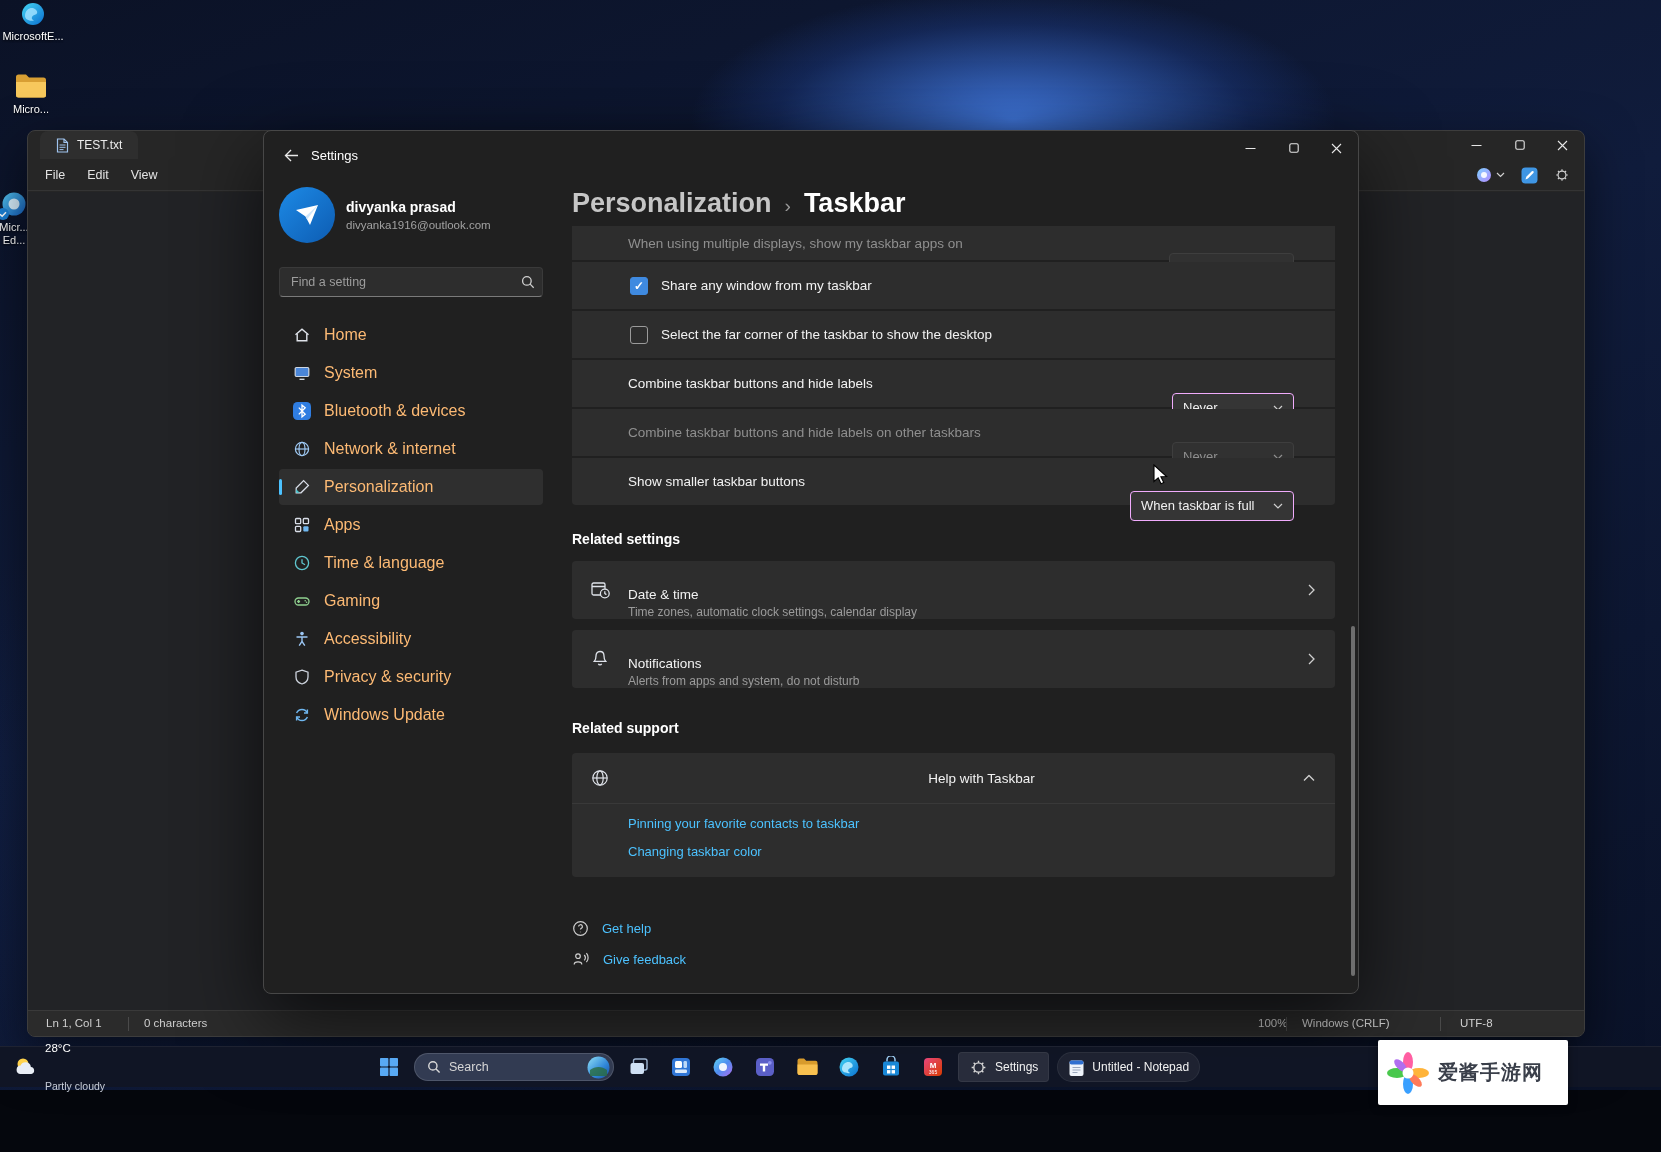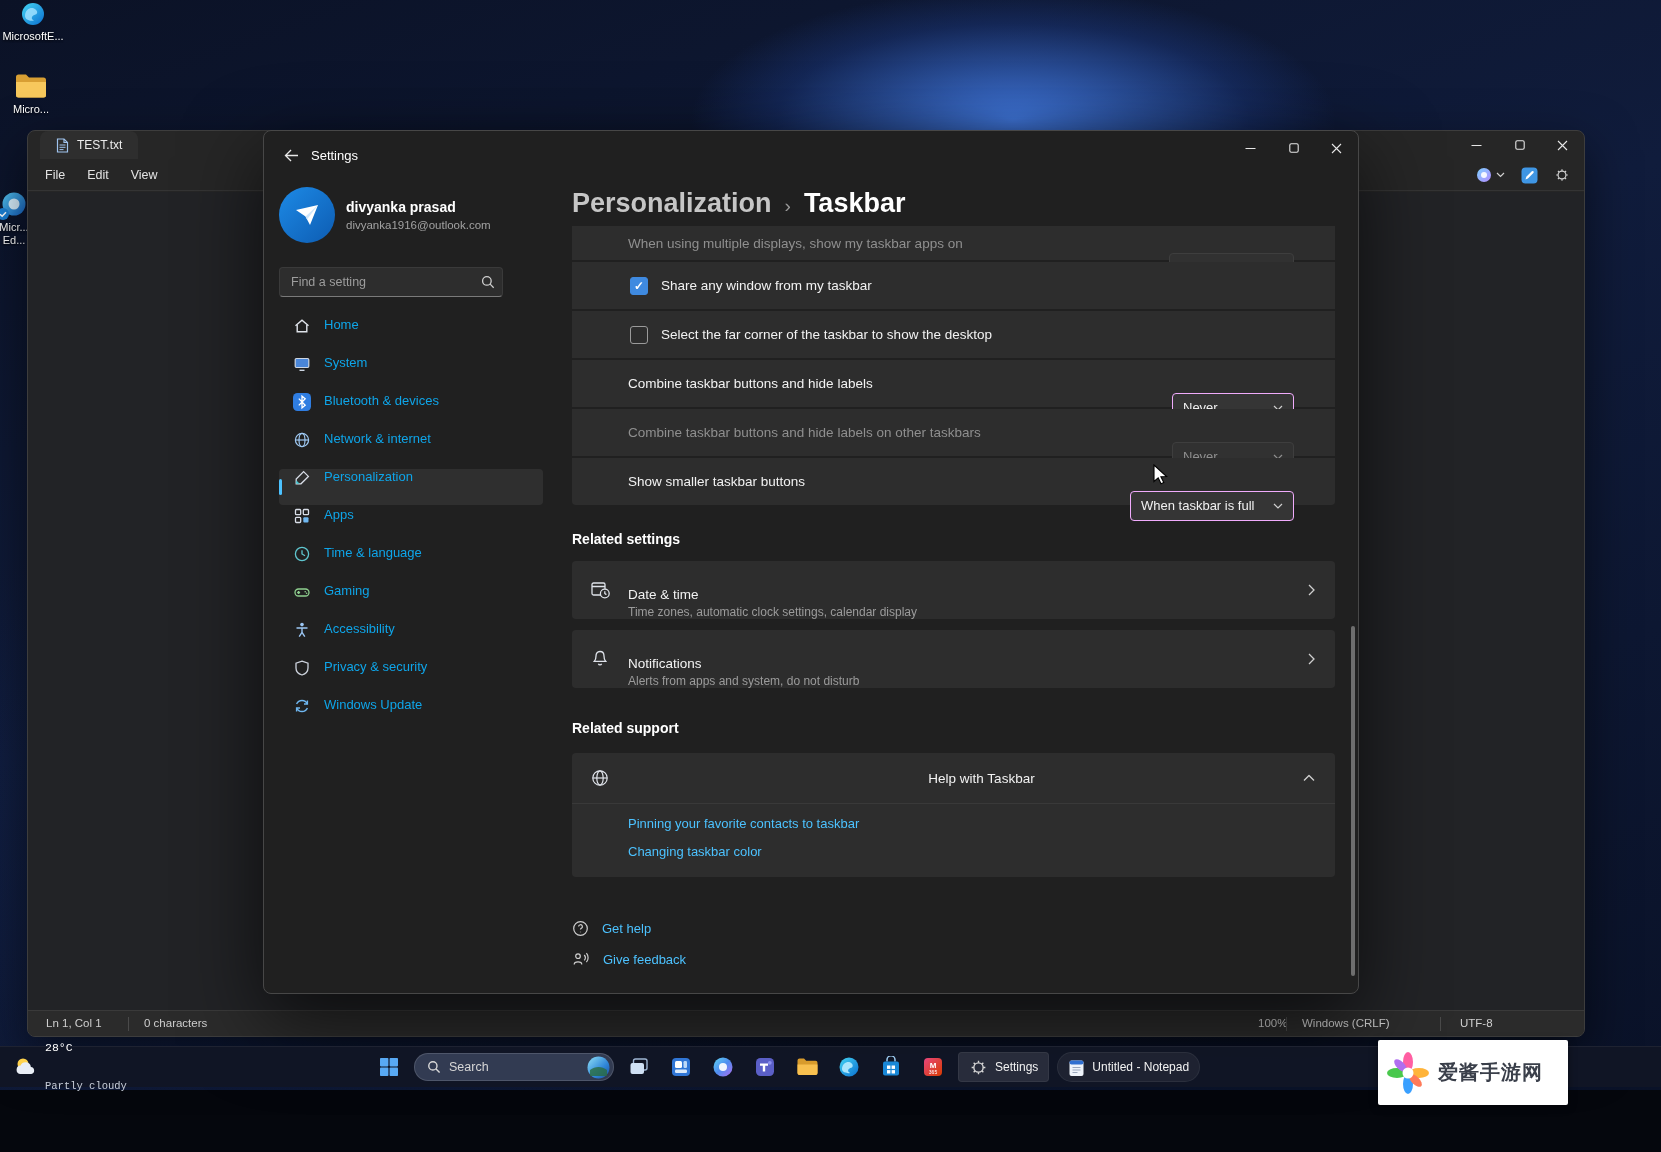--- a/index.html
+++ b/index.html
@@ -42,29 +42,29 @@
     border:1px solid #474747;border-radius:8px;box-shadow:0 26px 80px rgba(0,0,0,.65);overflow:hidden;}
   .sw-back{position:absolute;left:10px;top:10px;width:34px;height:28px;border-radius:4px;
     display:flex;align-items:center;justify-content:center;}
   .sw-title{position:absolute;left:47px;top:17px;font-size:13px;color:#fff;}
   .sw-ctls{position:absolute;right:0;top:0;display:flex;}
   .wc{width:43px;height:34px;display:flex;align-items:center;justify-content:center;}
   .avatar{position:absolute;left:15px;top:56px;width:56px;height:56px;border-radius:50%;
     background:linear-gradient(135deg,#1d8ae6,#0d5cb2);display:flex;align-items:center;justify-content:center;}
   .pname{position:absolute;left:82px;top:68px;font-size:14px;font-weight:700;color:#fff;}
   .pemail{position:absolute;left:82px;top:88px;font-size:11.5px;color:#a2a2a2;}
-  .searchbox{position:absolute;left:15px;top:136px;width:224px;height:30px;background:#2d2d2d;
+  .searchbox{position:absolute;left:15px;top:136px;width:264px;height:30px;background:#2d2d2d;
     border:1px solid #3a3a3a;border-bottom:1px solid #7a7a7a;border-radius:4px;display:flex;align-items:center;}
   .searchbox input{flex:1;background:transparent;border:none;outline:none;color:#eee;font-size:12.5px;
     padding:0 6px 0 11px;font-family:"Liberation Sans",sans-serif;}
   .searchbox input::placeholder{color:#9d9d9d;}
   .sicon{width:28px;display:flex;justify-content:center;}
   .nav{position:absolute;left:15px;top:186px;width:264px;}
-  .nav-item{display:flex;align-items:flex-start;gap:13px;height:36px;margin-bottom:2px;padding-left:13px;
-    border-radius:4px;font-size:13px;color:#0ea5e9;position:relative;}
+  .nav-item{display:flex;align-items:center;gap:13px;height:36px;margin-bottom:2px;padding-left:13px;
+    border-radius:4px;font-size:16px;color:#fdba74;position:relative;}
   .nav-item .nlabel{white-space:nowrap;}
   .nav-item.sel{background:rgba(255,255,255,.07);}
   .nav-item.sel::before{content:"";position:absolute;left:0;top:10px;width:3px;height:16px;border-radius:2px;background:#4cc2ff;}
   .nico{width:19px;display:flex;justify-content:center;flex:none;}
 
   .main{position:absolute;left:308px;top:0;width:763px;height:100%;}
   .crumbs{position:absolute;left:0;top:57px;display:flex;align-items:baseline;}
   .crumb-parent{color:#c6c6c6;font-size:27px;font-weight:600;}
   .crumb-sep{color:#9a9a9a;font-size:19px;margin:0 13px;}
   .crumb-cur{color:#fff;font-size:27px;font-weight:600;}
@@ -97,21 +97,21 @@
     border-bottom:1px solid rgba(255,255,255,.06);justify-content:center;}
   .help-links{padding:12px 0 18px 56px;display:flex;flex-direction:column;gap:13px;}
   .linkA{color:#4cc2ff;font-size:13px;text-decoration:none;width:fit-content;}
   .foot{position:absolute;left:0;display:flex;align-items:center;gap:13px;}
   .sb{position:absolute;left:1087px;top:495px;width:4px;height:350px;background:#6e6e6e;border-radius:2px;}
 
   
   .tb{position:absolute;left:0;top:1046px;width:1661px;height:41px;background:rgba(17,22,37,.97);
     border-top:1px solid rgba(255,255,255,.06);}
   .tb-weather{position:absolute;left:5px;top:3px;height:34px;display:flex;align-items:center;gap:6px;
-    padding:0 8px;border-radius:4px;font-family:Liberation Mono, monospace;}
+    padding:0 8px;border-radius:4px;}
   .wtemp{font-size:11.5px;color:#fff;}
   .wcond{font-size:10.5px;color:#c7cdd8;margin-top:24px;}
   .tb-center{position:absolute;left:372px;top:3px;height:34px;display:flex;align-items:center;gap:8px;}
   .tbbtn{width:34px;height:34px;display:flex;align-items:center;justify-content:center;border-radius:4px;flex:none;}
   .tb-search{width:200px;height:28px;border-radius:14px;background:#323b52;border:1px solid rgba(255,255,255,.14);
     display:flex;align-items:center;gap:8px;padding:0 3px 0 12px;flex:none;}
   .tb-search .stxt{flex:1;font-size:12.5px;color:#d6d6d6;}
   .openbtn{height:30px;display:flex;align-items:center;gap:7px;padding:0 10px;border-radius:4px;
     background:rgba(255,255,255,.10);border:1px solid rgba(255,255,255,.06);font-size:12px;color:#f2f2f2;flex:none;white-space:nowrap;}
   .openbtn.dim{background:rgba(255,255,255,.06);border-radius:15px;}

